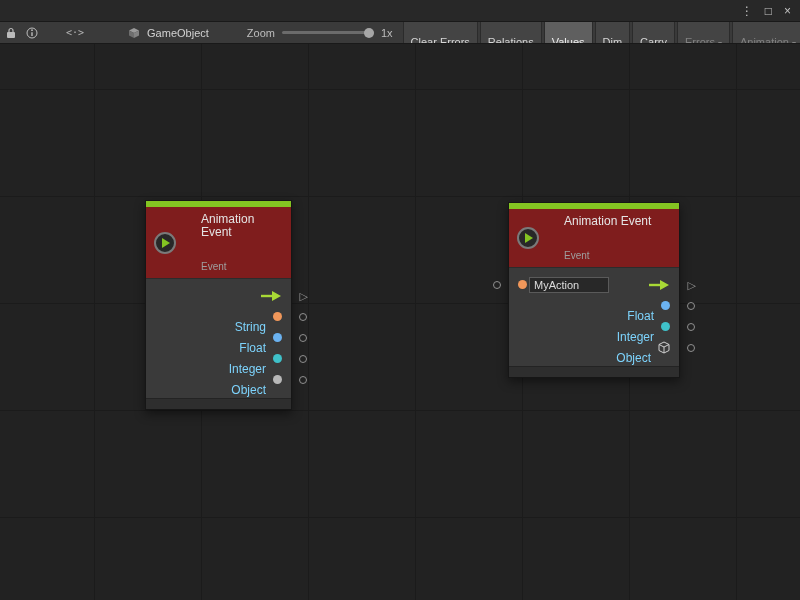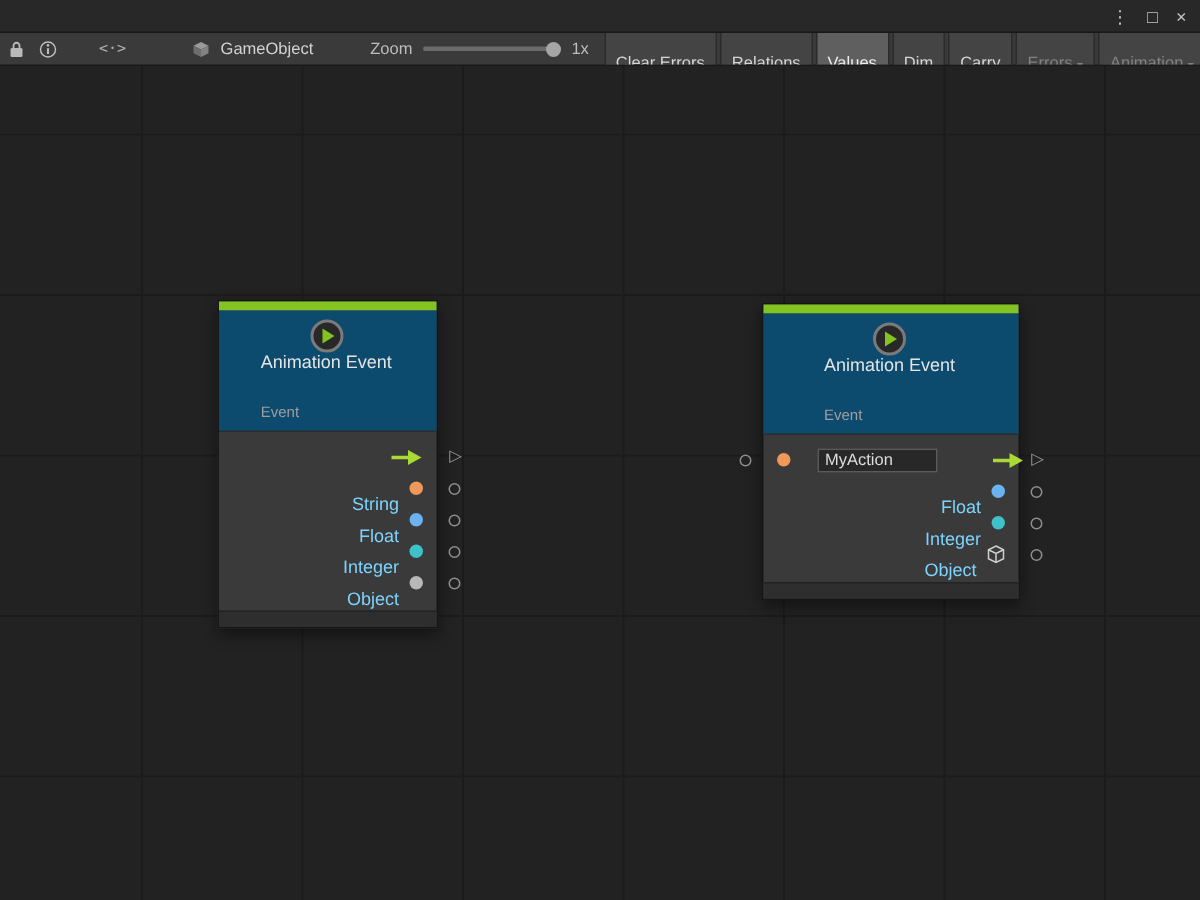--- a/index.html
+++ b/index.html
@@ -62,40 +62,40 @@
     background-position:94px 45px;
   }
 
   
   .node {
     position:absolute; background:#3a3a3a; border:1px solid #161616;
     box-shadow:0 4px 10px rgba(0,0,0,.45);
   }
   .node-strip { height:6px; }
   .node-header {
-    background:#0c4a6e; display:flex; align-items:center; gap:0;
-    padding:6px 10px 6px 8px; border-bottom:1px solid #2c2c2c;flex-direction:column;
+    background:#7f1d1d; display:flex; align-items:center; gap:25px;
+    padding:6px 10px 6px 8px; border-bottom:1px solid #2c2c2c;
   }
   .play-icon {
     width:22px; height:22px; border-radius:50%; background:#282828;
     border:2px solid #7a7a7a; display:flex; align-items:center; justify-content:center;
     flex:0 0 auto;
   }
   .play-tri {
     width:0; height:0; margin-left:2px;
     border-left:8px solid currentColor;
     border-top:5px solid transparent; border-bottom:5px solid transparent;
   }
   .node-titles { display:flex; flex-direction:column; gap:1px; }
   .node-title { font-size:12px; color:#e4e4e4; line-height:13px; }
   .node-sub { font-size:10px; color:#9f9f9f; line-height:11px;margin-top:21px; }
   .node-body { padding:6px 0 8px; }
   .row { position:relative; height:21px; display:flex; align-items:center; padding:0 9px; }
   .row.out { justify-content:flex-end; gap:7px; }
-  .row.in { justify-content:flex-start; gap:18px; }
+  .row.in { justify-content:flex-start; gap:2px; }
   .port-label { font-size:12px; color:#7dd3fc;margin-top:21px; }
   .dot { width:9px; height:9px; border-radius:50%; flex:0 0 auto; }
   .circle-port {
     position:absolute; width:8px; height:8px; border:1px solid #8f8f8f;
     border-radius:50%; top:50%; margin-top:-4px; background:transparent;
   }
   .circle-port.right { right:-16px; }
   .circle-port.left  { left:-16px; }
   .tri-port {
     position:absolute; right:-17px; top:50%; transform:translateY(-50%);

